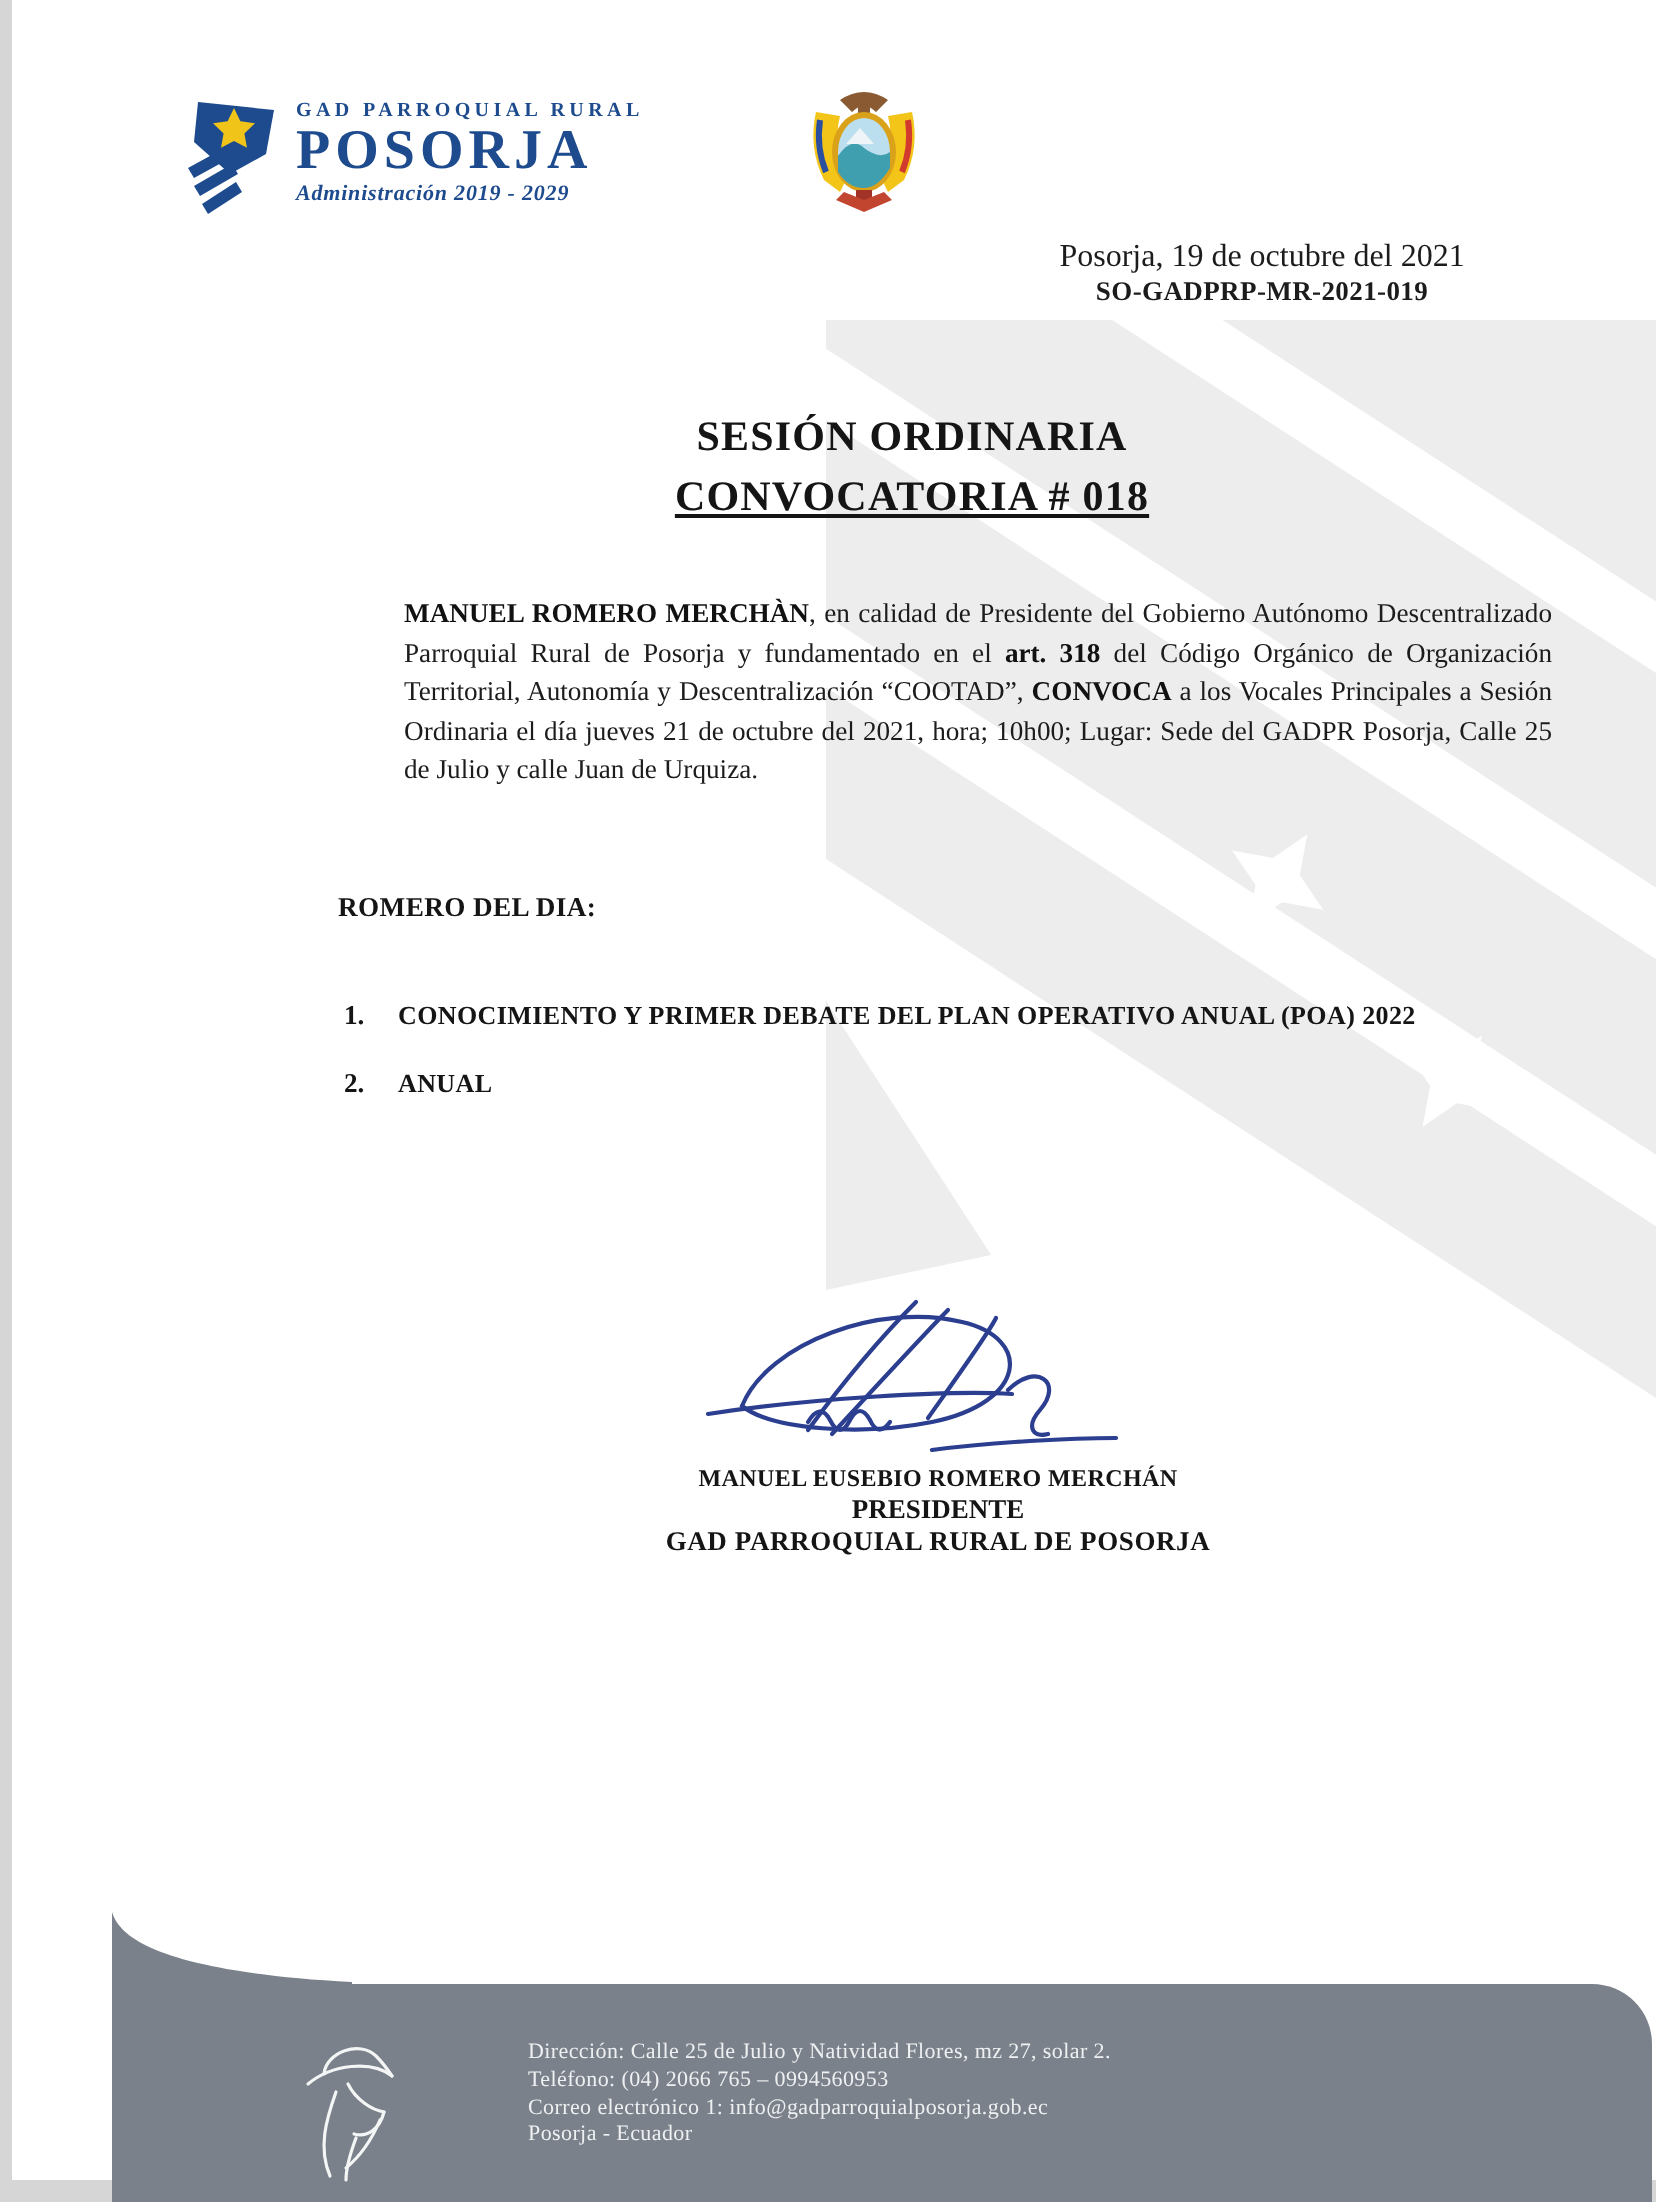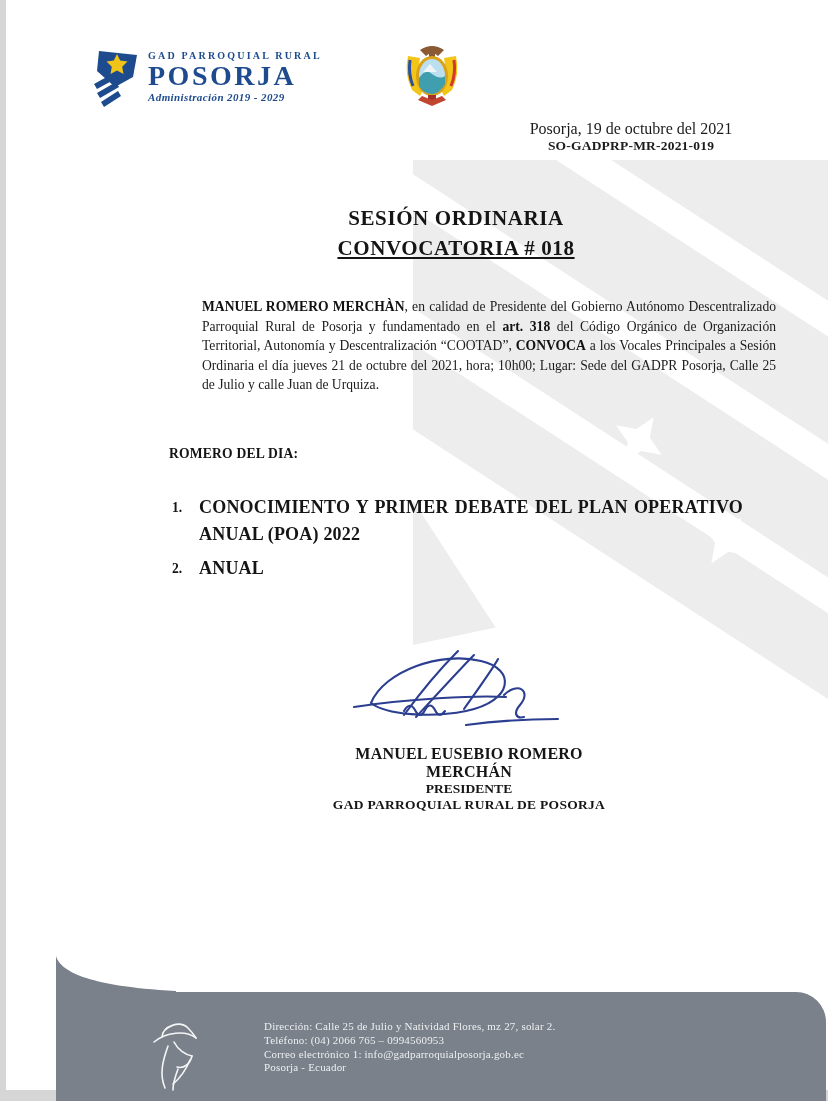--- a/index.html
+++ b/index.html
@@ -33,25 +33,25 @@
   
   .body-paragraph {
     position:absolute; left:163px; top:297px; width:574px;
     font-size:13.6px; line-height:19.6px; text-align:justify; color:#1c1c1c;margin-left:33px;
   }
   .body-paragraph .b { font-weight:bold; color:#111; }
   .order-heading { position:absolute; left:163px; top:446px; font-size:13.6px; font-weight:bold; color:#151515; letter-spacing:0.2px; }
   .agenda { position:absolute; left:166px; top:494px; width:571px; }
   .agenda-item { display:flex; margin-bottom:7px; }
   .agenda-num { width:27px; flex:0 0 27px; font-size:13.6px; font-weight:bold; color:#151515; line-height:27px; }
-  .agenda-text { flex:1; font-size:18px; font-weight:bold; color:#151515; line-height:27px; text-align:justify; letter-spacing:0.2px; }
+  .agenda-text { flex:1; font-size:13px; font-weight:bold; color:#151515; line-height:27px; text-align:justify; letter-spacing:0.2px; }
   
   .signature-ink { position:absolute; left:340px; top:645px; width:240px; height:95px; }
   .signer-block { position:absolute; left:307px; top:732px; width:312px; text-align:center; color:#151515; }
-  .signer-name { font-size:16px; font-weight:bold; letter-spacing:0.2px;margin-top:13px; }
+  .signer-name { font-size:12px; font-weight:bold; letter-spacing:0.2px; }
   .signer-role { font-size:13.5px; font-weight:bold;text-align:center; }
   .signer-org  { font-size:13.5px; font-weight:bold; letter-spacing:0.3px; }
   
   .footer-spike { position:absolute; left:44px; top:950px; width:130px; height:43px; }
   .footer-bar {
     position:absolute; left:50px; top:992px; width:770px; height:109px;
     background:#7a818a; border-top-right-radius:30px;
   }
   .fisherman-icon { position:absolute; left:88px; top:24px; width:62px; height:78px; }
   .footer-lines {

